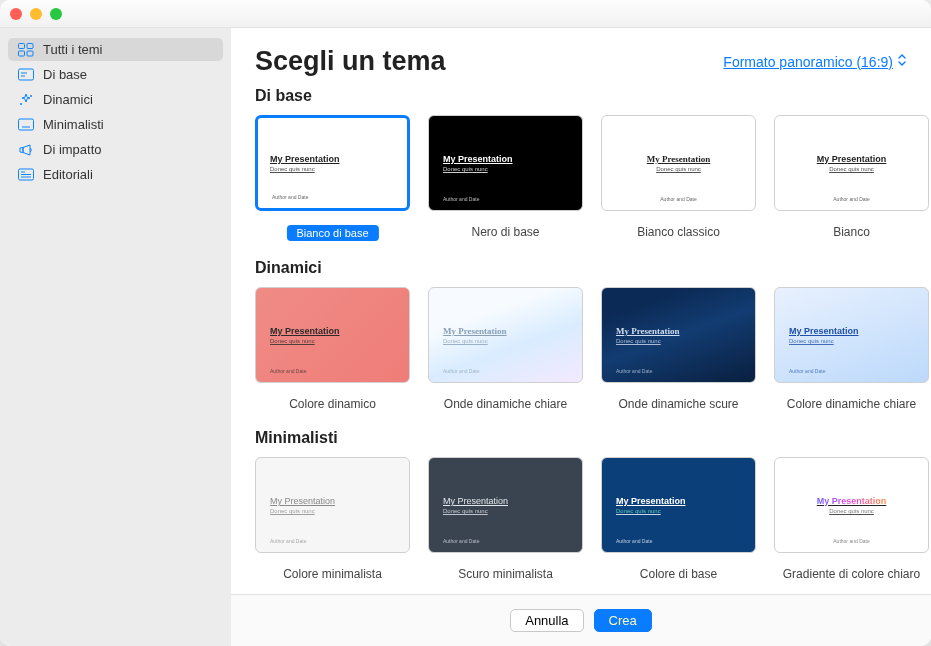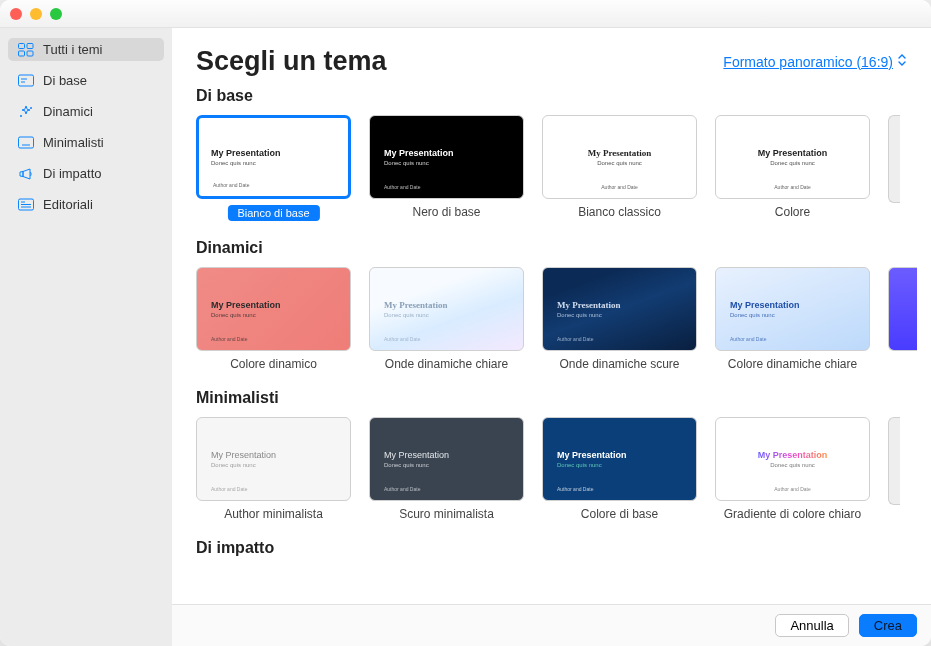--- a/index.html
+++ b/index.html
@@ -5,48 +5,48 @@
 * { margin: 0; padding: 0; box-sizing: border-box; font-family: -apple-system, BlinkMacSystemFont, "Segoe UI", Helvetica, Arial, sans-serif; }
 body { background: #f0f0f0; display: flex; justify-content: center; }
 .window { width: 931px; height: 646px; background: #fff; border-radius: 10px; overflow: hidden; box-shadow: 0 10px 40px rgba(0,0,0,0.15); display: flex; flex-direction: column; position: relative; }
 .titlebar { height: 28px; background: linear-gradient(#fdfdfd,#f1f1f1); display: flex; align-items: center; padding: 0 10px; border-bottom: 1px solid #e2e2e2; flex-shrink: 0; }
 .traffic { display: flex; gap: 8px; }
 .dot { width: 12px; height: 12px; border-radius: 50%; }
 .dot.red { background: #ff5f57; }
 .dot.yellow { background: #febc2e; }
 .dot.green { background: #28c840; }
 .body { flex: 1; display: flex; min-height: 0; }
-.sidebar { width: 172px; background: #ececec; padding: 10px 8px; flex-shrink: 0; display: flex; flex-direction: column; gap: 8px; }
+.sidebar { width: 231px; background: #ececec; padding: 10px 8px; flex-shrink: 0; display: flex; flex-direction: column; gap: 2px; }
 .sb-item { display: flex; align-items: center; gap: 9px; padding: 4px 10px; border-radius: 5px; font-size: 13px; color: #333; cursor: default; }
 .sb-item.selected { background: #d8d8d8; }
 .sb-icon { width: 16px; height: 14px; display: flex; align-items: center; justify-content: center; color: #0a84ff; flex-shrink: 0; }
 .sb-icon svg { width: 16px; height: 14px; }
 .main { flex: 1; display: flex; flex-direction: column; min-width: 0; }
 .header { display: flex; align-items: center; justify-content: space-between; padding: 18px 24px 10px 24px; }
 .title { font-size: 27px; font-weight: 700; color: #222; }
 .format { display: flex; align-items: center; gap: 4px; color: #0a7cff; font-size: 14px; cursor: default; text-decoration: underline; }
 .format svg { width: 10px; height: 14px; }
 .content { flex: 1; overflow: hidden; padding: 0 0 0 24px; }
 .section { margin-bottom: 18px; }
 .sec-title { font-size: 16px; font-weight: 700; color: #222; margin-bottom: 10px; }
 .row { display: flex; gap: 18px; }
 .card { width: 155px; flex-shrink: 0; cursor: default; }
-.thumb { width: 155px; height: 84px; border-radius: 6px; border: 1px solid #d0d0d0; position: relative; overflow: hidden; display: flex; flex-direction: column; justify-content: center; padding: 0 14px; }
+.thumb { width: 155px; height: 96px; border-radius: 6px; border: 1px solid #d0d0d0; position: relative; overflow: hidden; display: flex; flex-direction: column; justify-content: center; padding: 0 14px; text-decoration: underline; }
 .thumb.sel { border: 3px solid #0a7cff; padding: 0 12px; }
 .tt { font-size: 9px; font-weight: 700; margin-bottom: 2px; }
 .ts { font-size: 6px; opacity: 0.8; }
 .ta { font-size: 5px; position: absolute; left: 14px; bottom: 8px; opacity: 0.7; }
 .thumb.center { align-items: center; text-align: center; }
 .thumb.center .ta { left: 0; right: 0; }
-.caption { text-align: center; font-size: 12px; color: #444; margin-top: 6px; }
+.caption { text-align: center; font-size: 12px; color: #444; margin-top: 14px; }
 .caption.pill { display: inline-block; background: #0a7cff; color: #fff; padding: 2px 10px; border-radius: 4px; font-size: 11px; position: relative; left: 50%; transform: translateX(-50%); }
 .peek { width: 12px; height: 88px; background: #eee; border-radius: 6px 0 0 6px; border: 1px solid #d0d0d0; border-right: none; flex-shrink: 0; }
-.footer { height: 42px; border-top: 1px solid #e2e2e2; display: flex; align-items: center; justify-content: flex-end; gap: 10px; padding: 0 14px; background: #fafafa; flex-shrink: 0; }
+.footer { height: 52px; border-top: 1px solid #e2e2e2; display: flex; align-items: center; justify-content: center; gap: 10px; padding: 0 14px; background: #fafafa; flex-shrink: 0; }
 .btn { font-size: 13px; padding: 3px 14px; border-radius: 5px; border: 1px solid #c8c8c8; background: #fff; cursor: default; }
-.btn.primary { background: #0a7cff; color: #0f172a; border-color: #0a7cff; }
+.btn.primary { background: #0a7cff; color: #fef9c3; border-color: #0a7cff; }
 
 .bg-coral { background: linear-gradient(135deg,#f08b86,#ef7d78); }
 .bg-lwaves { background: linear-gradient(160deg,#f7fbff 30%,#d9ecff 60%,#f3e9ff); }
 .bg-dwaves { background: linear-gradient(160deg,#0b2a55 20%,#123c72 50%,#091f3f); }
 .bg-clouds { background: linear-gradient(160deg,#e8f1fe,#bcd9fb); }
 .bg-slate { background: #3a4450; color: #e3e6ea; }
 .bg-navy { background: #0b3f7a; color: #fff; }
 .bg-white { background: #fff; color: #222; }
 .bg-black { background: #000; color: #fff; }
 .bg-lgray { background: #f6f6f6; color: #222; }
@@ -170,21 +170,21 @@
                 <div class="ta">Author and Date</div>
               </div>
               <div class="caption">Bianco classico</div>
             </div>
             <div class="card">
               <div class="thumb bg-white center">
                 <div class="tt">My Presentation</div>
                 <div class="ts">Donec quis nunc</div>
                 <div class="ta">Author and Date</div>
               </div>
-              <div class="caption">Colore</div>
+              <div class="caption">Bianco</div>
             </div>
             <div class="peek"></div>
           </div>
         </div>
 
         <div class="section">
           <div class="sec-title">Dinamici</div>
           <div class="row">
             <div class="card">
               <div class="thumb bg-coral" style="color:#2b2b2b">
@@ -226,21 +226,21 @@
 
         <div class="section">
           <div class="sec-title">Minimalisti</div>
           <div class="row">
             <div class="card">
               <div class="thumb bg-lgray" style="color:#888">
                 <div class="tt" style="font-weight:400">My Presentation</div>
                 <div class="ts">Donec quis nunc</div>
                 <div class="ta">Author and Date</div>
               </div>
-              <div class="caption">Author minimalista</div>
+              <div class="caption">Colore minimalista</div>
             </div>
             <div class="card">
               <div class="thumb bg-slate">
                 <div class="tt" style="font-weight:400">My Presentation</div>
                 <div class="ts">Donec quis nunc</div>
                 <div class="ta">Author and Date</div>
               </div>
               <div class="caption">Scuro minimalista</div>
             </div>
             <div class="card">

